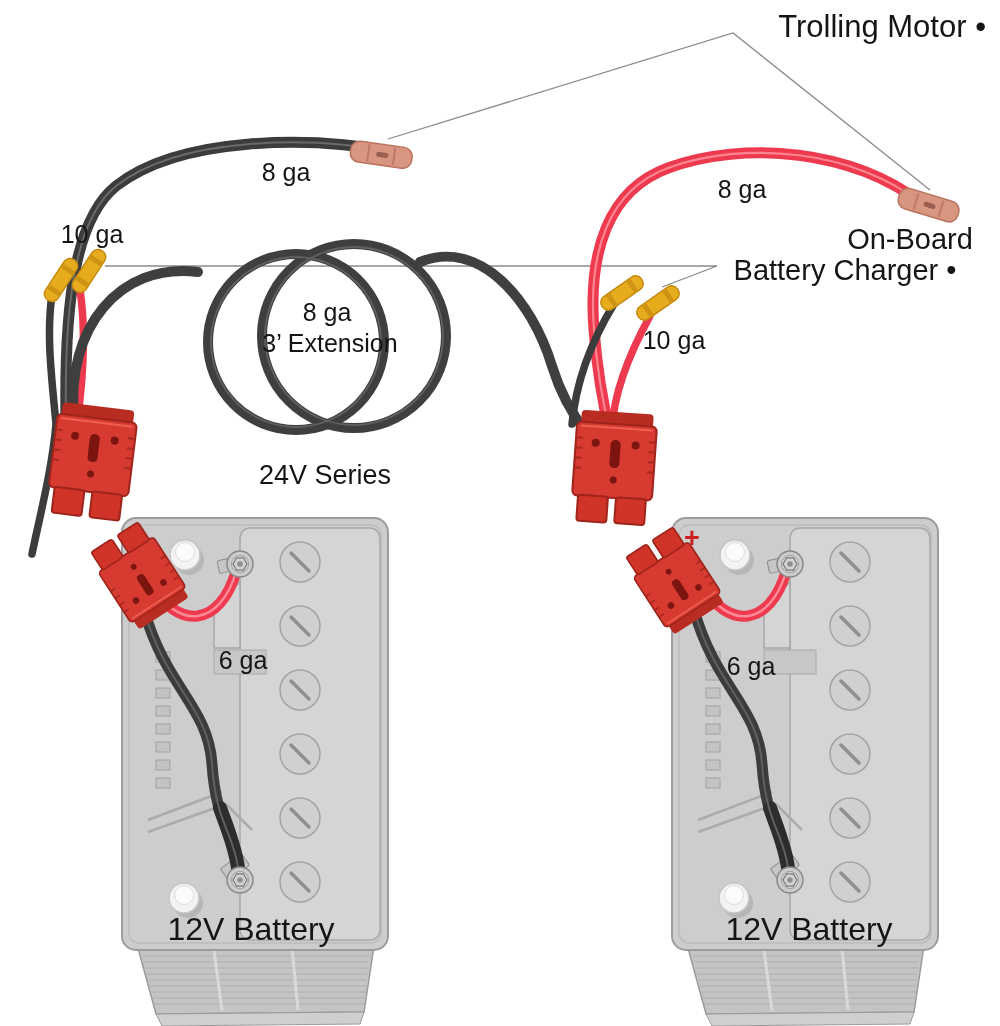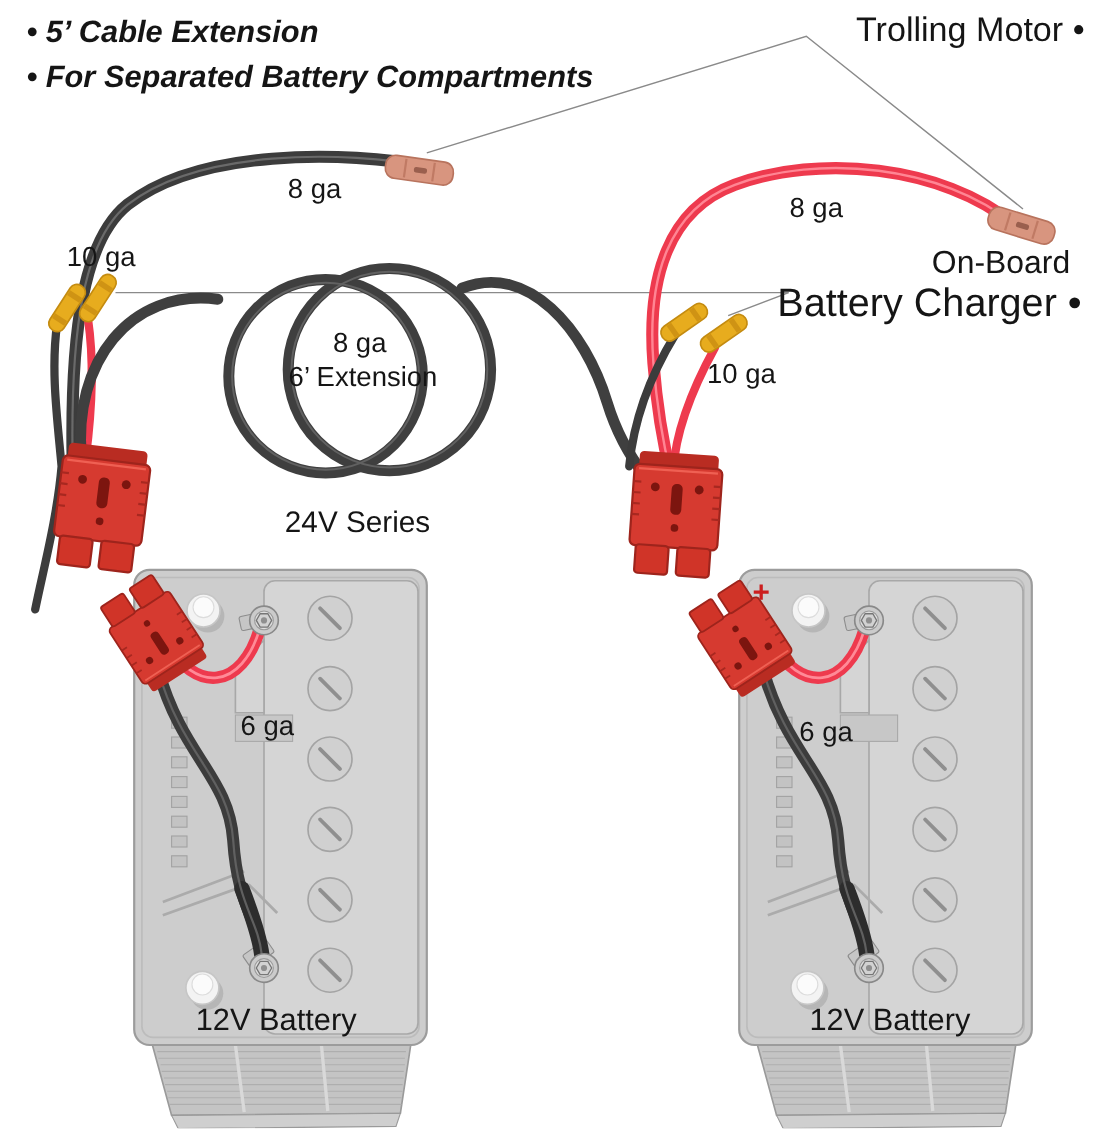--- a/index.html
+++ b/index.html
@@ -9,32 +9,32 @@
   }
   #art{position:absolute;left:0;top:0;}
   .lbl{
     position:absolute;color:#151515;white-space:nowrap;
     font-family:"Liberation Sans",sans-serif;line-height:1.1;
   }
   .ctr{transform:translateX(-50%);text-align:center;}
   .bullets{left:24px;top:8px;font-size:28px;font-weight:700;font-style:italic;line-height:41px;}
   .trolling{right:14px;top:10px;font-size:31px;margin-left:12px;}
   .onboard1{left:878px;top:224px;font-size:29px;margin-left:32px;}
-  .onboard2{left:845px;top:255px;font-size:36px;}
+  .onboard2{left:845px;top:255px;font-size:29px;}
   .g25{font-size:25px;}
   .coil1{left:327px;top:299px;}
   .coil2{left:330px;top:330px;}
   .l8{left:286px;top:159px;}
   .r8{left:742px;top:176px;}
   .l10{left:92px;top:221px;}
   .r10{left:674px;top:327px;}
   .series{left:325px;top:461px;font-size:27px;text-align:right;}
   .l6{left:243px;top:647px;}
   .r6{left:751px;top:653px;}
-  .bat{font-size:28px;}
+  .bat{font-size:32px;}
   .lbat{left:251px;top:912px;}
   .rbat{left:809px;top:912px;}
   .plus{left:684px;top:524px;font-size:27px;font-weight:700;color:#cc1f1f;}
 </style>
 </head>
 <body>
 
 <div id="stage">
 
 <svg id="art" width="1000" height="1026" viewBox="0 0 1000 1026">
@@ -194,36 +194,32 @@
   <use href="#anderson" transform="translate(92,462) rotate(7) translate(-40,-56)"></use>
   <use href="#anderson" transform="translate(614,468) rotate(4) translate(-40,-56)"></use>
 
   <use href="#battery" transform="translate(122,518)"></use>
   <use href="#battery" transform="translate(672,518)"></use>
 
   <use href="#anderson" transform="translate(139,575) rotate(147) scale(0.82) translate(-40,-56)"></use>
   <use href="#anderson" transform="translate(674,580) rotate(147) scale(0.82) translate(-40,-56)"></use>
 </svg>
 
-<div class="lbl bullets">
-  <div>• 5’ Cable Extension</div>
-  <div>• For Separated Battery Compartments</div>
-</div>
 
 <div class="lbl trolling">Trolling Motor •</div>
 <div class="lbl ctr onboard1">On-Board</div>
 <div class="lbl ctr onboard2">Battery Charger •</div>
 
 <div class="lbl ctr g25 l8">8 ga</div>
 <div class="lbl ctr g25 r8">8 ga</div>
 <div class="lbl ctr g25 l10">10 ga</div>
 <div class="lbl ctr g25 r10">10 ga</div>
 
 <div class="lbl ctr g25 coil1">8 ga</div>
-<div class="lbl ctr g25 coil2">6’ Extension</div>
+<div class="lbl ctr g25 coil2">3’ Extension</div>
 
 <div class="lbl ctr series">24V Series</div>
 
 <div class="lbl ctr g25 l6">6 ga</div>
 <div class="lbl ctr g25 r6">6 ga</div>
 
 <div class="lbl ctr bat lbat">12V Battery</div>
 <div class="lbl ctr bat rbat">12V Battery</div>
 <div class="lbl plus">+</div>
 

